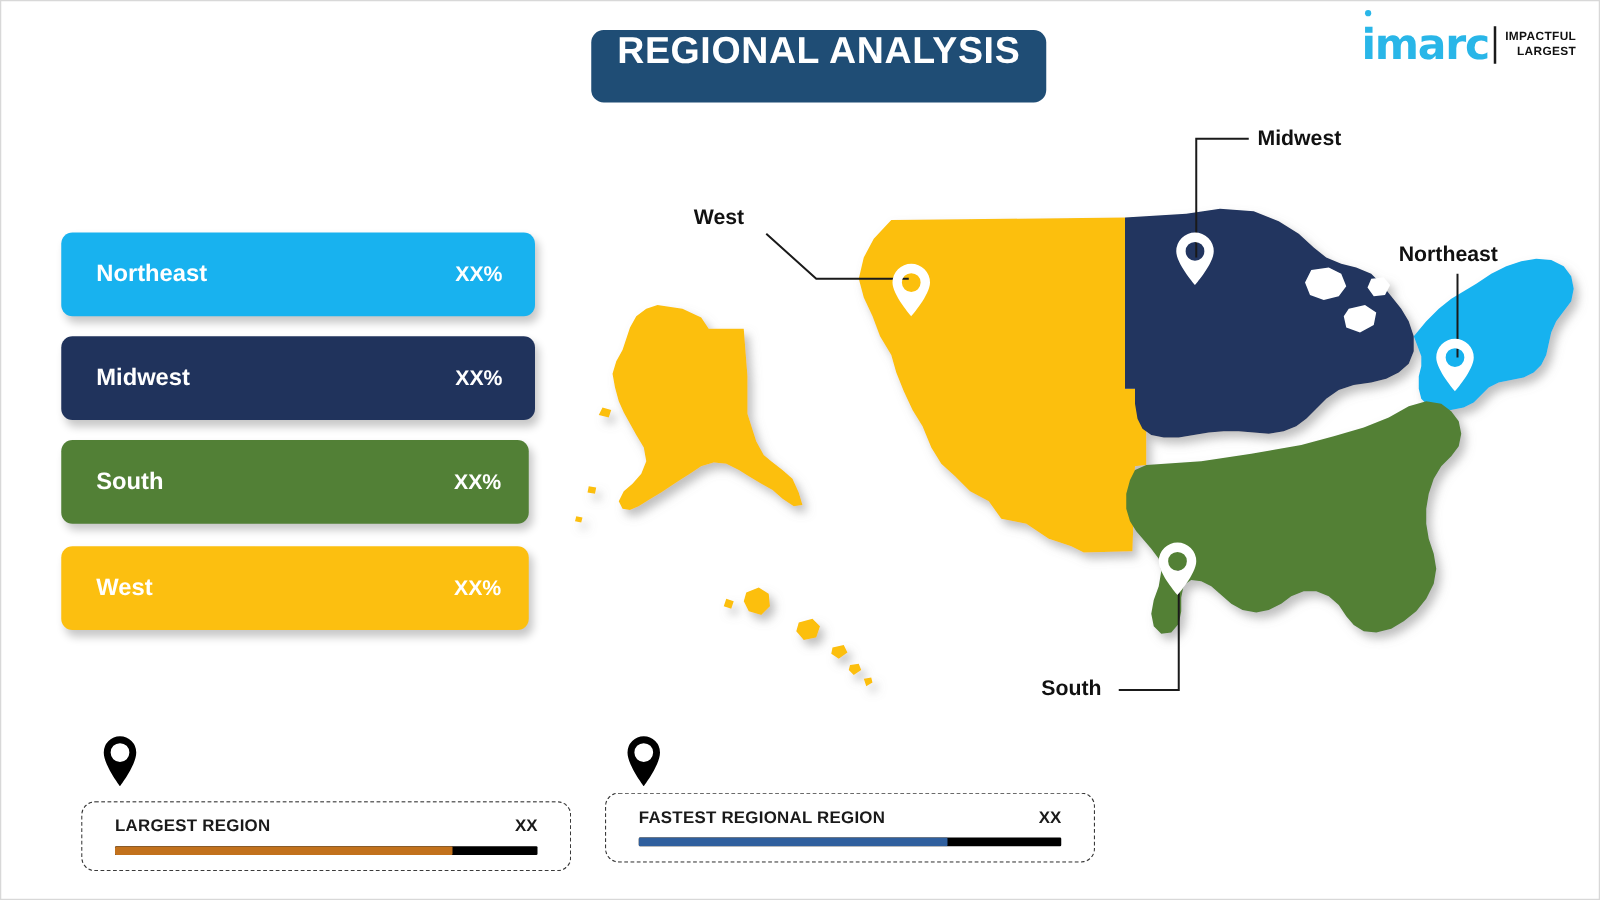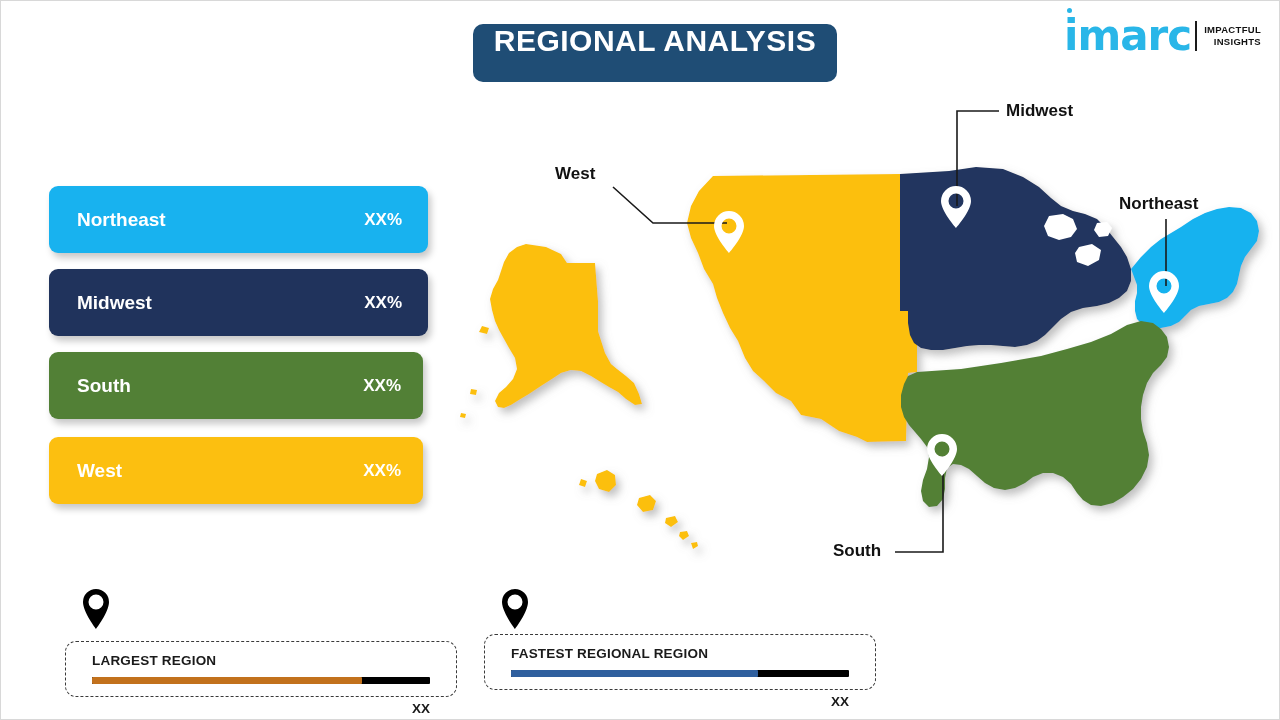--- a/index.html
+++ b/index.html
@@ -20,21 +20,21 @@
     background:#1f4d75;border-radius:10px;
     display:flex;align-items:flex-start;justify-content:center;
   }
   .title-banner .title-text{
     color:#ffffff;font-size:30px;font-weight:bold;letter-spacing:.5px;
     font-family:"Liberation Sans", sans-serif;
   }
 
   
   .logo{position:absolute;right:18px;top:14px;display:flex;align-items:center;height:42px;}
-  .logo-word{position:relative;color:#29b6e8;font-size:42px;font-weight:bold;letter-spacing:-1px;line-height:34px;
+  .logo-word{position:relative;color:#29b6e8;font-size:34px;font-weight:bold;letter-spacing:-1px;line-height:34px;
     font-family:"DejaVu Sans", sans-serif;}
   .logo-dot{position:absolute;left:3px;top:-7px;width:5px;height:5px;border-radius:50%;background:#29b6e8;}
   .logo-div{width:2px;height:30px;background:#1a1a1a;margin:0 7px 0 4px;}
   .logo-sub{display:flex;flex-direction:column;justify-content:center;align-items:flex-end;}
   .logo-sub span{color:#111;font-size:9.5px;font-weight:bold;letter-spacing:.3px;line-height:12px;}
 
   
   .panel-heading{
     position:absolute;left:67px;top:138px;
     font-size:24px;font-weight:bold;color:#111;letter-spacing:.2px;
@@ -53,21 +53,21 @@
   #bar3{top:436px;width:374px;background:#fcbf10;}
   #bar0 .bar-value{padding-right:4px;}
   #bar1 .bar-value{padding-right:4px;}
 
   
   .legend-card{position:absolute;height:56px;border:1.6px dashed #3a3a3a;border-radius:11px;
     box-sizing:border-box;background:#fff;}
   #legend0{left:64px;top:640px;width:392px;}
   #legend1{left:483px;top:633px;width:392px;}
   .legend-title{position:absolute;left:26px;top:11px;font-size:13.5px;font-weight:bold;color:#1a1a1a;letter-spacing:.2px;}
-  .legend-value{position:absolute;right:26px;top:11px;font-size:13.5px;font-weight:bold;color:#1a1a1a;margin-top:48px;}
+  .legend-value{position:absolute;right:26px;top:11px;font-size:13.5px;font-weight:bold;color:#1a1a1a;}
   .legend-track{position:absolute;left:26px;right:26px;bottom:12px;height:7px;background:#000;border-radius:1px;overflow:hidden;}
   .legend-fill{position:absolute;left:0;top:0;height:100%;border-radius:1px;}
   .pin-black{position:absolute;width:34px;height:44px;}
 
   
   .map-label{position:absolute;font-size:17px;font-weight:bold;color:#111;white-space:nowrap;}
   #lbl-west{left:554px;top:163px;}
   #lbl-midwest{left:1005px;top:100px;}
   #lbl-northeast{left:1118px;top:193px;}
   #lbl-south{left:832px;top:540px;}
@@ -83,21 +83,21 @@
   <div class="title-banner">
     <span class="title-text">REGIONAL ANALYSIS</span>
   </div>
 
   <div class="logo">
     <span class="logo-word">imarc</span>
     <span class="logo-dot"></span>
     <span class="logo-div"></span>
     <span class="logo-sub">
       <span>IMPACTFUL</span>
-      <span>INSIGHTS</span>
+      <span>LARGEST</span>
     </span>
   </div>
 
 
   <div class="bar" id="bar0" style="background: rgb(24, 178, 239);">
     <span class="bar-label">Northeast</span>
     <span class="bar-value">XX%</span>
   </div>
   <div class="bar" id="bar1" style="background: rgb(32, 51, 92);">
     <span class="bar-label">Midwest</span>

